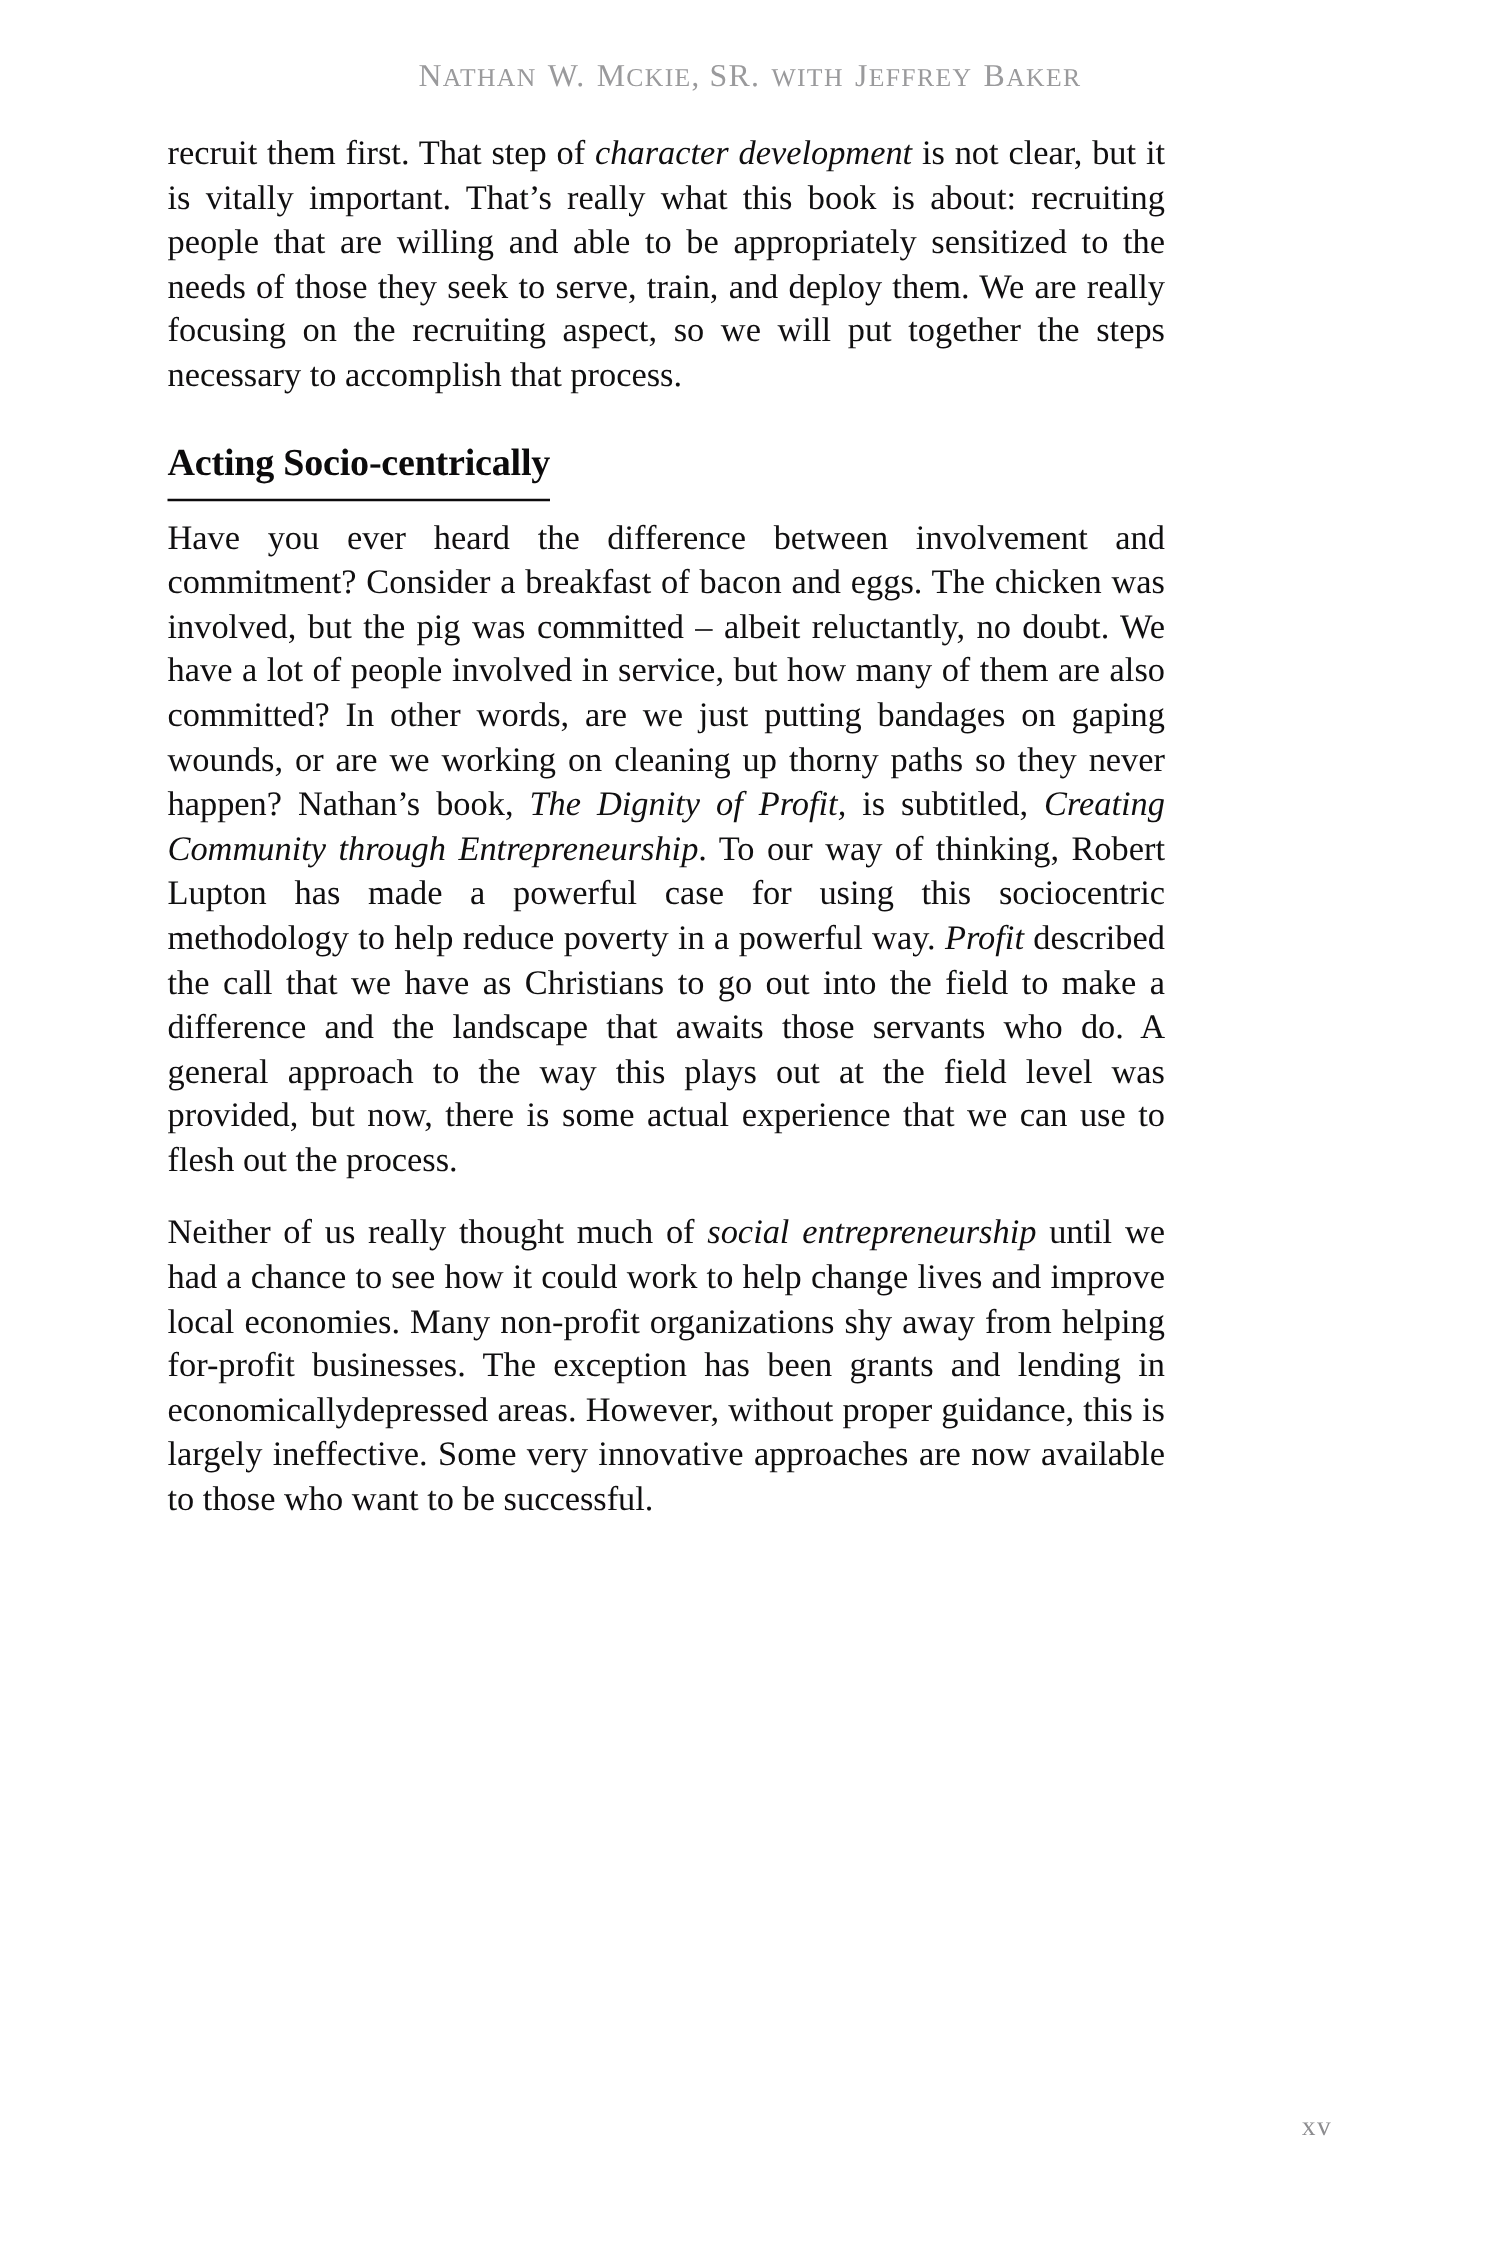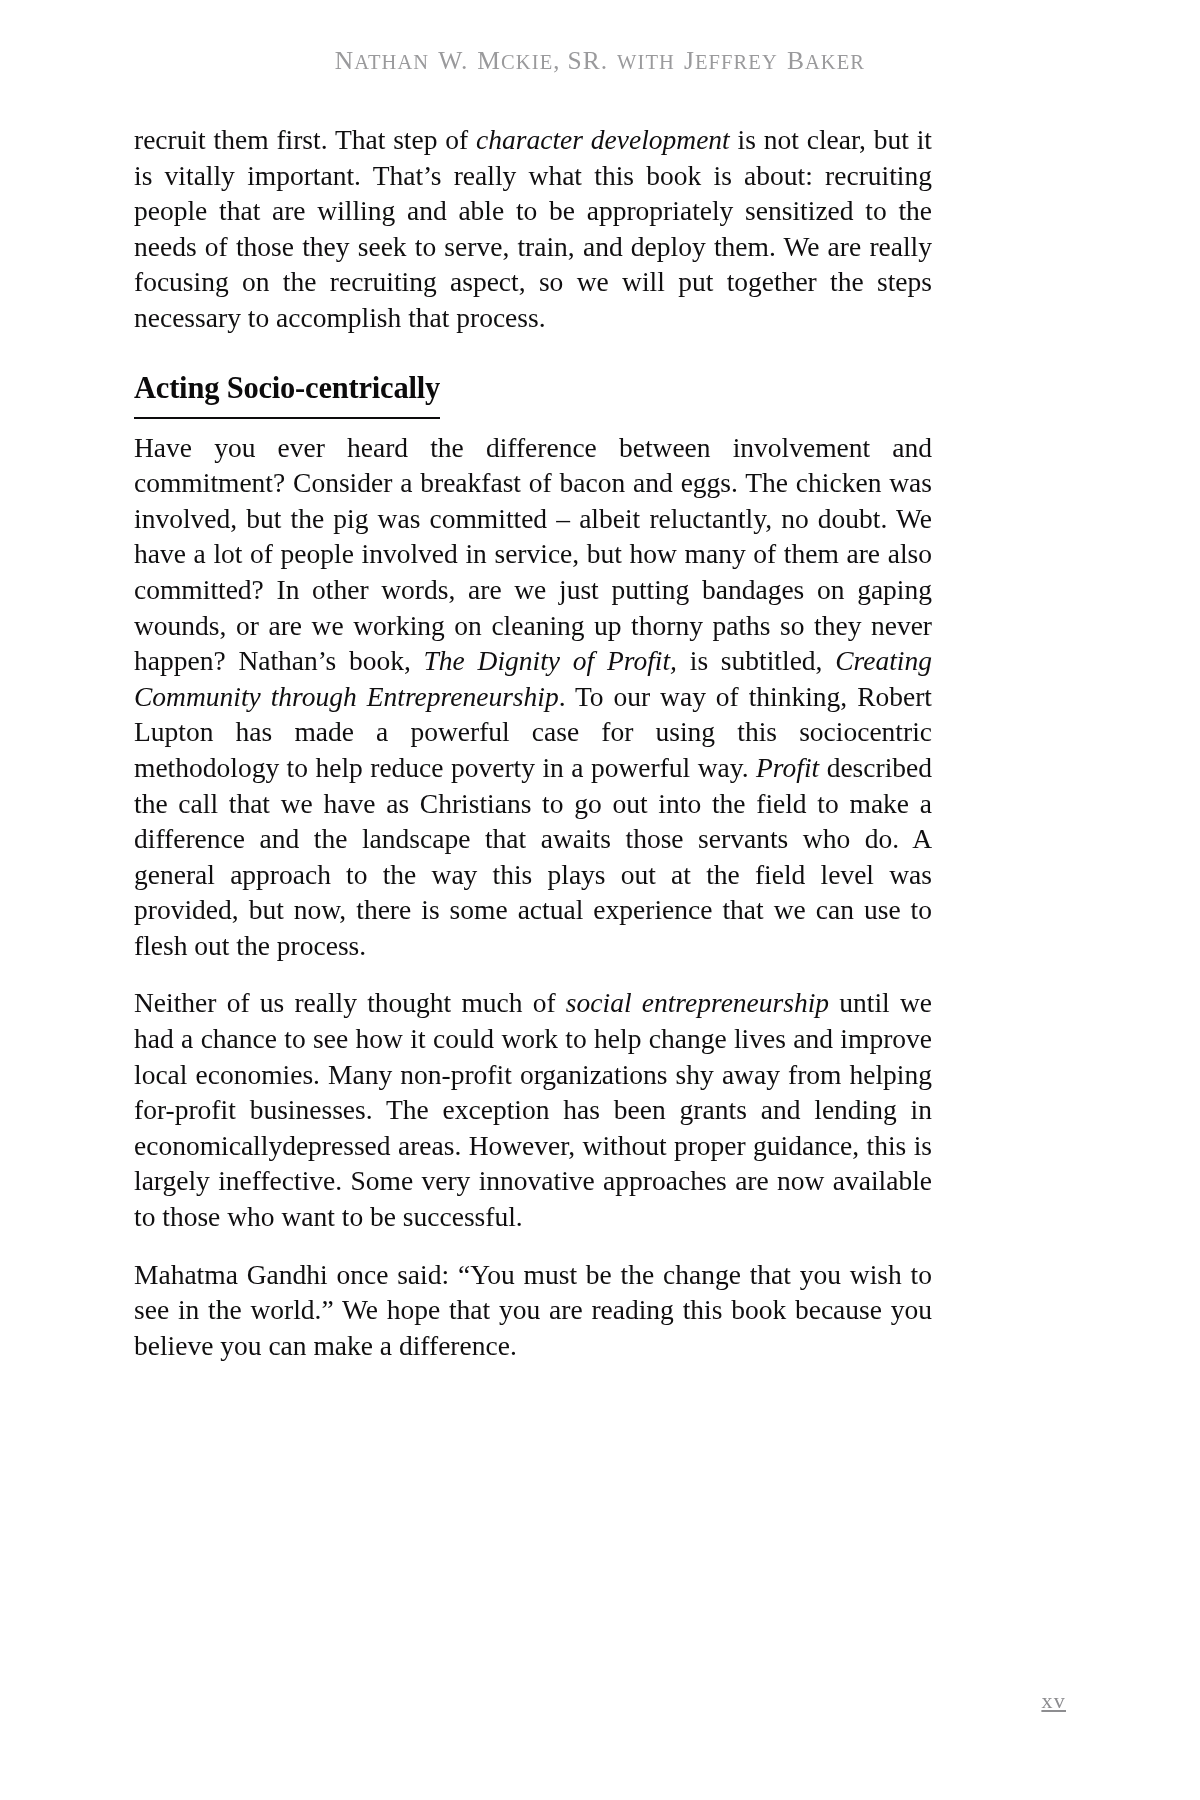--- a/index.html
+++ b/index.html
@@ -40,21 +40,21 @@
   }
   .running-head .rh-gap {
     display: inline-block;
     width: 9px;
   }
 
   
   .textblock {
     position: absolute;
     left: 134px;
-    top: 122px;
+    top: 104px;
     width: 798px;
   }
 
   p.body {
     margin: 0 0 0 0;
     font-size: 27.5px;
     line-height: 35.6px;
     text-align: justify;
     text-justify: inter-word;
     hyphens: none;
@@ -82,21 +82,20 @@
 
   
   .folio {
     position: absolute;
     right: 134px;
     bottom: 86px;
     color: #8d8d90;
     font-size: 22px;
     letter-spacing: 1.3px;
     text-transform: none;
-    text-decoration: underline;
   }
 </style>
 </head>
 <body>
 
 <div class="page">
 
   <div class="running-head">
     <span class="rh-cap">N</span><span class="rh-sc">ATHAN</span><span class="rh-gap"></span><span class="rh-cap">W.</span><span class="rh-gap"></span><span class="rh-cap">M</span><span class="rh-sc">CKIE</span><span>,&nbsp;</span><span class="rh-cap">SR.</span><span class="rh-gap"></span><span class="rh-sc">WITH</span><span class="rh-gap"></span><span class="rh-cap">J</span><span class="rh-sc">EFFREY</span><span class="rh-gap"></span><span class="rh-cap">B</span><span class="rh-sc">AKER</span>
   </div>
@@ -104,19 +103,18 @@
   <div class="textblock">
 
     <p class="body"><span>recruit them first. That step of </span><em>character development</em><span> is not clear, but it is vitally important. That’s really what this book is about: recruiting people that are willing and able to be appropriately sensitized to the needs of those they seek to serve, train, and deploy them. We are really focusing on the recruiting aspect, so we will put together the steps necessary to accomplish that process.</span></p>
 
     <h2 class="section-heading"><span class="ul">Acting Socio-centrically</span></h2>
 
     <p class="body"><span>Have you ever heard the difference between involvement and commitment? Consider a breakfast of bacon and eggs. The chicken was involved, but the pig was committed – albeit reluctantly, no doubt. We have a lot of people involved in service, but how many of them are also committed? In other words, are we just putting bandages on gaping wounds, or are we working on cleaning up thorny paths so they never happen? Nathan’s book, </span><em>The Dignity of Profit,</em><span> is subtitled, </span><em>Creating Community through Entrepreneurship</em><span>. To our way of thinking, Robert Lupton has made a powerful case for using this sociocentric methodology to help reduce poverty in a powerful way. </span><em>Profit</em><span> described the call that we have as Christians to go out into the field to make a difference and the landscape that awaits those servants who do. A general approach to the way this plays out at the field level was provided, but now, there is some actual experience that we can use to flesh out the process.</span></p>
 
     <p class="body"><span>Neither of us really thought much of </span><em>social entrepreneurship</em><span> until we had a chance to see how it could work to help change lives and improve local economies. Many non-profit organizations shy away from helping for-profit businesses. The exception has been grants and lending in economicallydepressed areas. However, without proper guidance, this is largely ineffective. Some very innovative approaches are now available to those who want to be successful.</span></p>
 
-    <p class="body"><span>Mahatma Gandhi once said: “You must be the change that you wish to see in the world.” We hope that you are reading this book because you believe you can make a difference.</span></p>
 
   </div>
 
   <div class="folio">xv</div>
 
 </div>
 
 </body></html>

